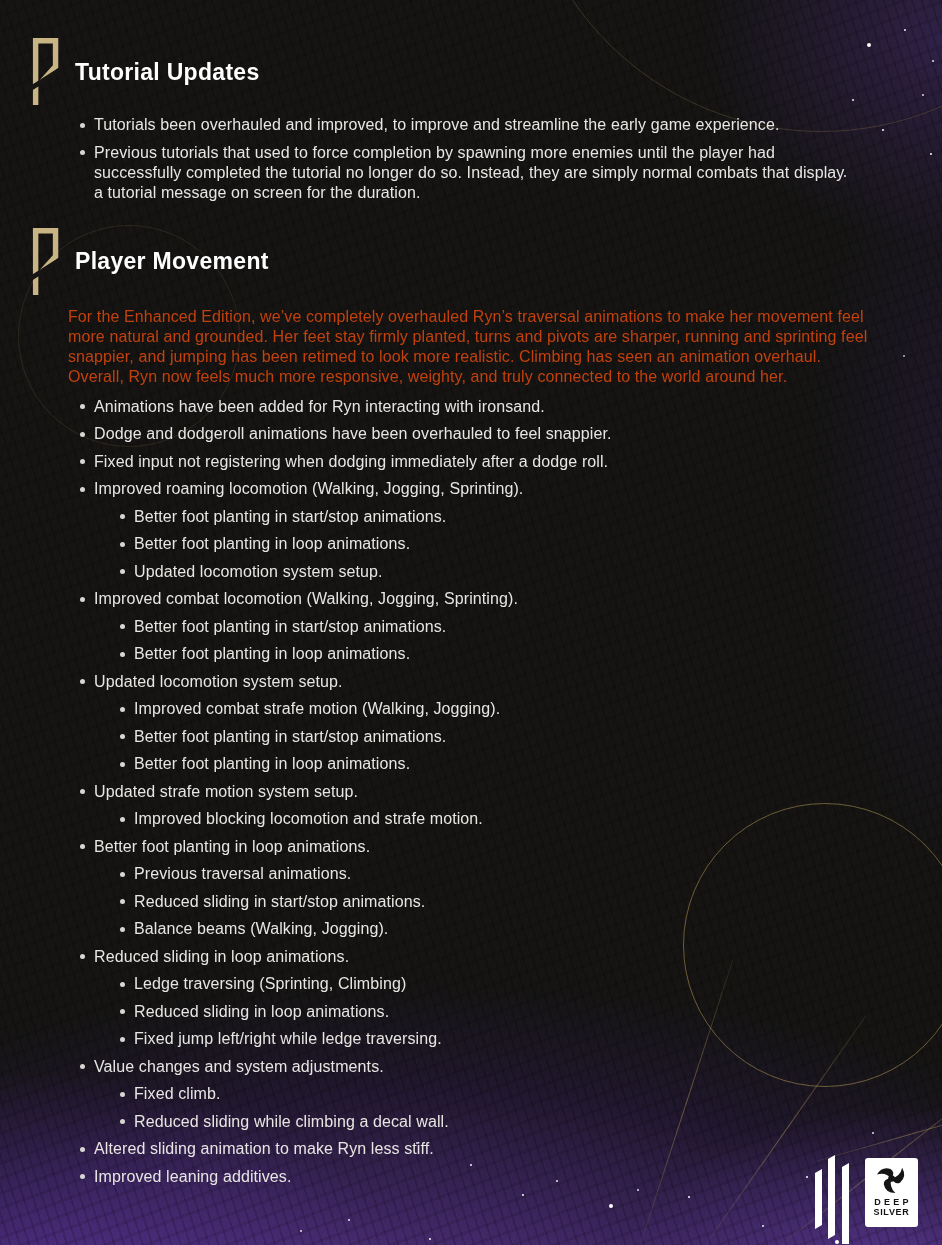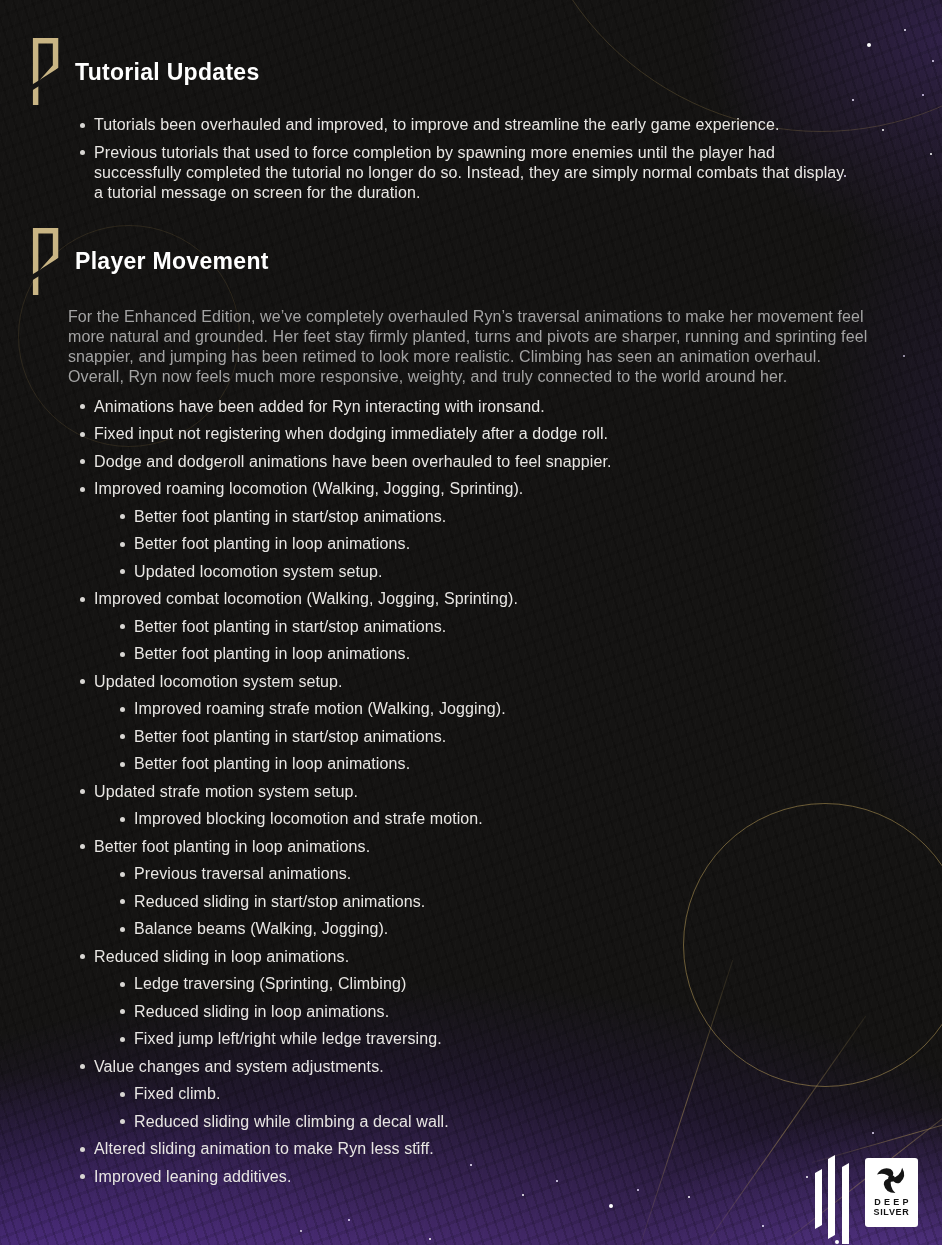--- a/index.html
+++ b/index.html
@@ -41,21 +41,21 @@
       429px 1238px 0 0 #fff, 470px 1164px 0 0 #f4f0ff, 522px 1194px 0 0 #fff,
       556px 1180px 0 0 #efe9ff, 610px 1205px 0 1px #fff, 637px 1189px 0 0 #e3d8f8,
       688px 1196px 0 0 #fff, 762px 1225px 0 0 #f1ebff, 806px 1176px 0 0 #fff,
       836px 1241px 0 1px #fff, 872px 1132px 0 0 #e8defb, 416px 1142px 0 0 #d9ccf2,
       348px 1219px 0 0 #efe8ff, 300px 1230px 0 0 rgba(255,255,255,.85);}
   
   .content{position:absolute;left:30px;top:38px;width:872px;color:#e8e6e3;}
   .sec-header{display:flex;align-items:center;gap:12px;}
   .rune{width:33px;height:67px;flex:0 0 33px;}
   h2{margin:0;font-size:23px;line-height:26px;font-weight:700;color:#ffffff;letter-spacing:.3px;}
-  .intro{margin:12px 0 0 38px;width:812px;font-size:16px;line-height:20px;letter-spacing:.1px;color:#a3a3a3;}
+  .intro{margin:12px 0 0 38px;width:812px;font-size:16px;line-height:20px;letter-spacing:.1px;color:#c2410c;}
   ul.bullets{list-style:none;margin:10px 0 0 0;padding:0 0 0 50px;width:770px;font-size:16px;line-height:20px;letter-spacing:.1px;}
   ul.bullets li{position:relative;padding-left:14px;margin-bottom:7.5px;}
   ul.bullets li::before{content:"";position:absolute;left:0;top:7.5px;width:5px;height:5px;border-radius:50%;background:#d8d6d3;}
   ul.bullets ul.sub{margin:7.5px 0 0 0;padding-left:26px;width:auto;}
   .sec2{margin-top:25px;}
   .list-main{margin-top:22px;}
   
   .footer-logos{position:absolute;right:24px;bottom:0;display:flex;align-items:flex-end;gap:9px;}
   .a44{width:46px;height:95px;display:block;margin-bottom:1px;}
   .ds-box{width:53px;height:69px;background:#ffffff;border-radius:3px;margin-bottom:18px;
@@ -98,33 +98,33 @@
     <div class="sec-header">
       <svg class="rune" viewBox="0 0 36 74" aria-hidden="true">
         <path d="M3,0 H31 V33 L9,52 V74 H3 Z M9,6 H25 V30 L9,48 Z" fill="#c9b584" fill-rule="evenodd"></path>
         <line x1="-3" y1="58" x2="38" y2="32" stroke="#161514" stroke-width="5.5"></line>
       </svg>
       <h2>Player Movement</h2>
     </div>
     <p class="intro">For the Enhanced Edition, we’ve completely overhauled Ryn’s traversal animations to make her movement feel more natural and grounded. Her feet stay firmly planted, turns and pivots are sharper, running and sprinting feel snappier, and jumping has been retimed to look more realistic. Climbing has seen an animation overhaul. Overall, Ryn now feels much more responsive, weighty, and truly connected to the world around her.</p>
     <ul class="bullets list-main">
         <li><span>Animations have been added for Ryn interacting with ironsand.</span></li>
+        <li><span>Dodge and dodgeroll animations have been overhauled to feel snappier.</span></li>
         <li><span>Fixed input not registering when dodging immediately after a dodge roll.</span></li>
-        <li><span>Dodge and dodgeroll animations have been overhauled to feel snappier.</span></li>
         <li><span>Improved roaming locomotion (Walking, Jogging, Sprinting).</span><ul class="bullets sub">
             <li><span>Better foot planting in start/stop animations.</span></li>
             <li><span>Better foot planting in loop animations.</span></li>
             <li><span>Updated locomotion system setup.</span></li>
           </ul></li>
         <li><span>Improved combat locomotion (Walking, Jogging, Sprinting).</span><ul class="bullets sub">
             <li><span>Better foot planting in start/stop animations.</span></li>
             <li><span>Better foot planting in loop animations.</span></li>
           </ul></li>
         <li><span>Updated locomotion system setup.</span><ul class="bullets sub">
-            <li><span>Improved roaming strafe motion (Walking, Jogging).</span></li>
+            <li><span>Improved combat strafe motion (Walking, Jogging).</span></li>
             <li><span>Better foot planting in start/stop animations.</span></li>
             <li><span>Better foot planting in loop animations.</span></li>
           </ul></li>
         <li><span>Updated strafe motion system setup.</span><ul class="bullets sub">
             <li><span>Improved blocking locomotion and strafe motion.</span></li>
           </ul></li>
         <li><span>Better foot planting in loop animations.</span><ul class="bullets sub">
             <li><span>Previous traversal animations.</span></li>
             <li><span>Reduced sliding in start/stop animations.</span></li>
             <li><span>Balance beams (Walking, Jogging).</span></li>

